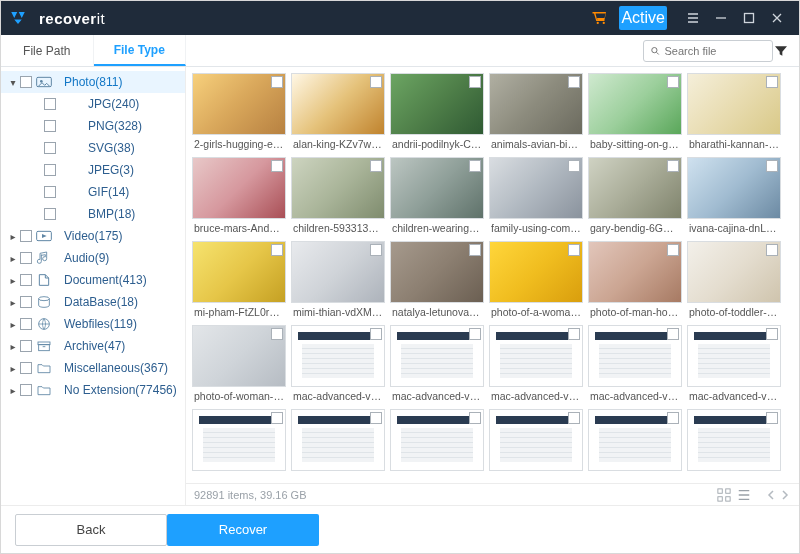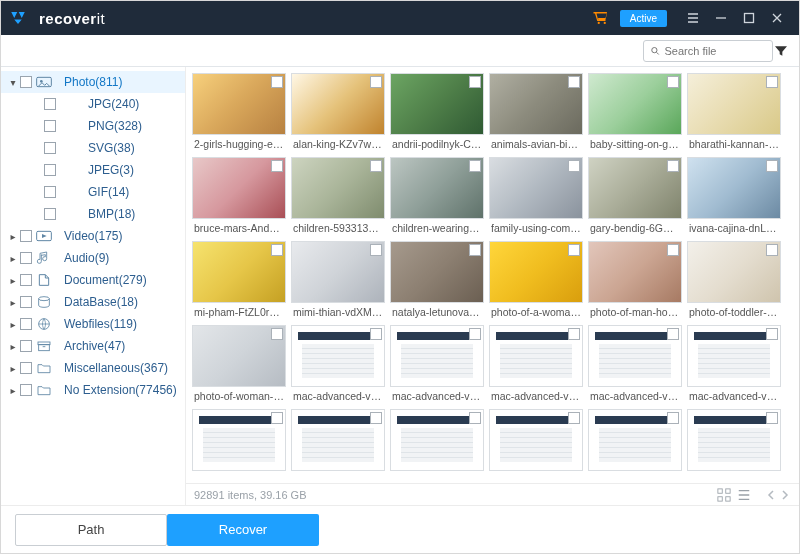--- a/index.html
+++ b/index.html
@@ -7,21 +7,21 @@
   .app { display: flex; flex-direction: column; width: 800px; height: 554px; border: 1px solid #d8d8d8; }
   
   
   .titlebar { height: 34px; background: #1f2b3a; display: flex; align-items: center; padding: 0 8px; color: #fff; }
   .logo { display: flex; align-items: center; gap: 12px; }
   .logo-icon { width: 18px; height: 18px; }
   .logo-text { font-size: 15px; letter-spacing: .5px; }
   .logo-text b { font-weight: 700; }
   .title-spacer { flex: 1; }
   .cart-icon { color: #ff8a00; width: 18px; height: 18px; margin-right: 10px; cursor: pointer; }
-  .active-badge { background: #1ea0ff; color: #fff; font-size: 10px; padding: 3px 10px; border-radius: 2px; margin-right: 12px; cursor: pointer; }
+  .active-badge { background: #1ea0ff; color: #fff; font-size: 16px; padding: 3px 2px; border-radius: 2px; margin-right: 12px; cursor: pointer; }
   .win-btn { width: 28px; height: 34px; display: inline-flex; align-items: center; justify-content: center; color: #cfd5dc; cursor: pointer; }
   .win-btn svg { width: 12px; height: 12px; }
   
   
   .subbar { height: 32px; display: flex; align-items: stretch; border-bottom: 1px solid #e2e6ea; }
   .tabs { display: flex; width: 185px; }
   .tab { flex: 1; display: flex; align-items: center; justify-content: center; font-size: 12px; color: #555; cursor: pointer; border-right: 1px solid #f0f2f4; }
   .tab.active { color: #1ea0ff; border-bottom: 2px solid #1ea0ff; font-weight: 600; }
   .subbar-right { flex: 1; display: flex; align-items: center; justify-content: flex-end; padding-right: 10px; }
   .search-wrap { display: flex; align-items: center; border: 1px solid #c9ced3; border-radius: 3px; height: 22px; padding: 0 6px; width: 130px; background: #fff; }
@@ -127,20 +127,24 @@
         </svg>
       </span>
     <span class="win-btn">
         <svg viewBox="0 0 12 12">
           <path stroke="currentColor" stroke-width="1.3" d="M2 2l8 8M10 2l-8 8"></path>
         </svg>
       </span>
   </div>
 
   <div class="subbar">
+    <div class="tabs">
+      <div class="tab">File Path</div>
+      <div class="tab active">File Type</div>
+    </div>
     <div class="subbar-right">
       <div class="search-wrap">
         <svg viewBox="0 0 24 24">
             <circle cx="10" cy="10" r="6" fill="none" stroke="currentColor" stroke-width="2"></circle>
             <path stroke="currentColor" stroke-width="2" d="M15 15l5 5"></path>
           </svg>
         <input type="text" placeholder="Search file" style="">
       </div>
       <svg class="filter-icon" viewBox="0 0 24 24">
           <path fill="currentColor" d="M3 5h18l-7 8v6l-4-2v-4L3 5z"></path>
@@ -215,21 +219,21 @@
           </svg>
           <span class="tree-label">Audio(9)</span>
         </div>
       <div class="tree-row level1">
           <span class="expander">▸</span>
           <span class="tree-check"></span>
           <svg class="tree-icon" viewBox="0 0 24 20">
             <path d="M5 2h9l5 5v11H5z" fill="none" stroke="currentColor" stroke-width="1.5"></path>
             <path d="M14 2v5h5" fill="none" stroke="currentColor" stroke-width="1.5"></path>
           </svg>
-          <span class="tree-label">Document(279)</span>
+          <span class="tree-label">Document(413)</span>
         </div>
       <div class="tree-row level1">
           <span class="expander">▸</span>
           <span class="tree-check"></span>
           <svg class="tree-icon" viewBox="0 0 24 20">
             <ellipse cx="12" cy="5" rx="8" ry="3" fill="none" stroke="currentColor" stroke-width="1.3"></ellipse>
             <path d="M4 5v10c0 1.7 3.6 3 8 3s8-1.3 8-3V5" fill="none" stroke="currentColor" stroke-width="1.3"></path>
           </svg>
           <span class="tree-label">DataBase(18)</span>
         </div>
@@ -490,17 +494,17 @@
             </svg>
           <svg viewBox="0 0 12 12">
               <path d="M4 2l4 4-4 4" fill="none" stroke="currentColor" stroke-width="1.5"></path>
             </svg>
         </span>
       </div>
     </div>
   </div>
 
   <div class="footer">
-    <button class="btn-back">Path</button>
+    <button class="btn-back">Back</button>
     <button class="btn-recover">Recover</button>
   </div>
 
 </div>
 
 </body></html>

